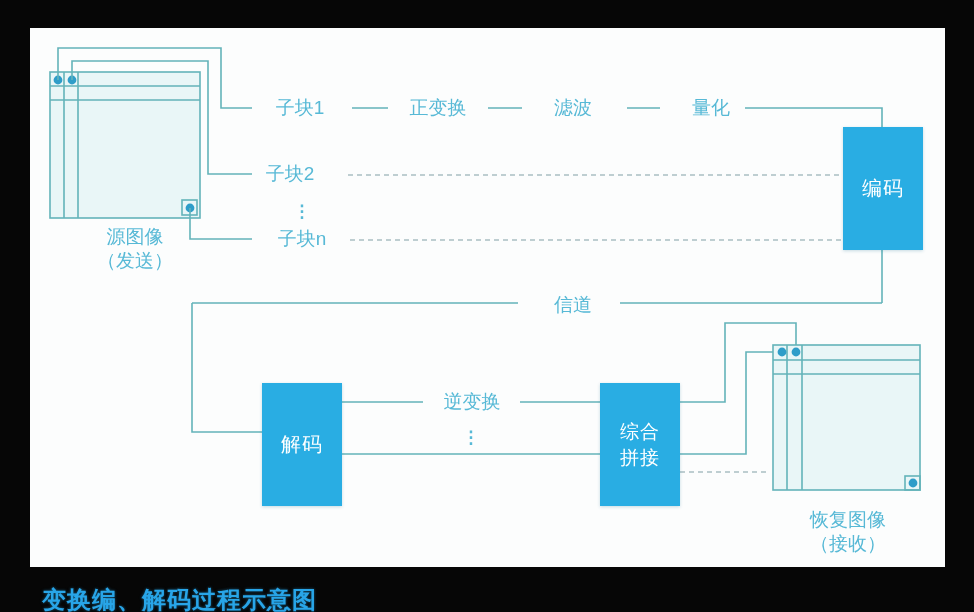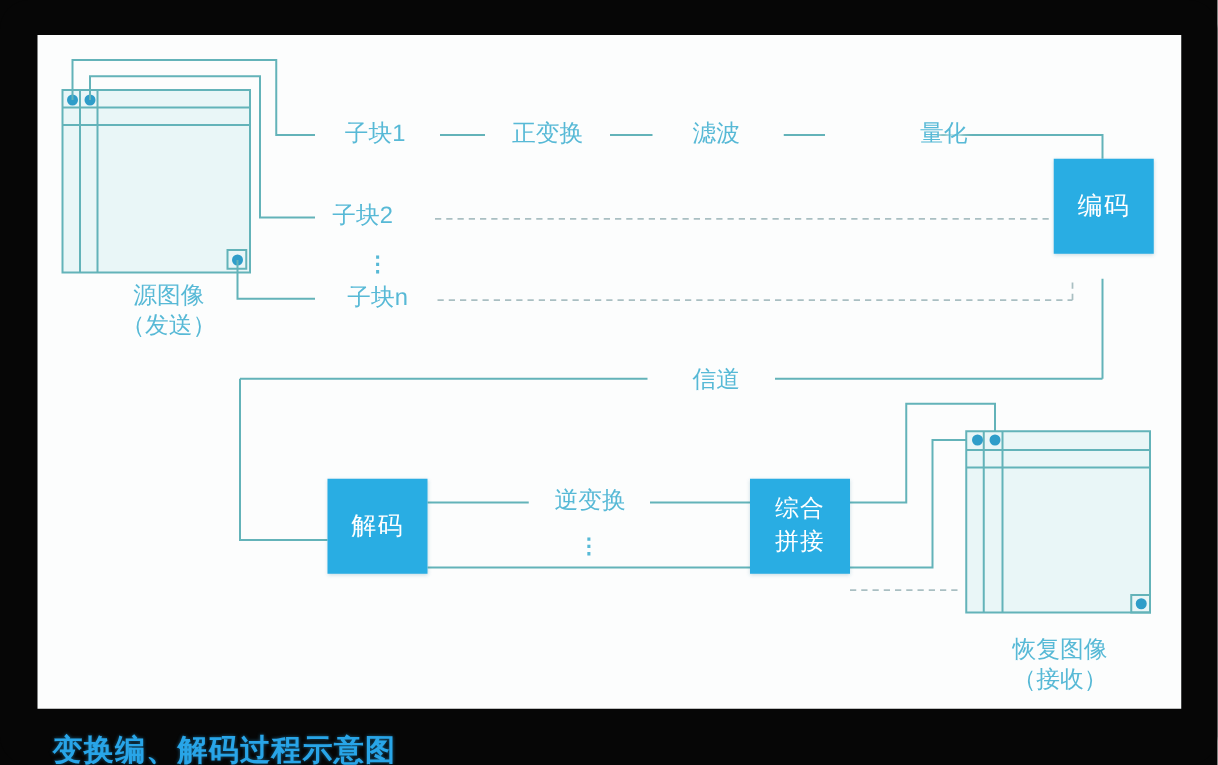--- a/index.html
+++ b/index.html
@@ -9,36 +9,36 @@
     --dash: #a9bfc2;
     --label: #57b9d6;
     --accent: #29ade3;
     --block-fill: #e9f6f7;
     --dot: #2f9dc9;
     --caption: #28a5e8;
   }
   * { margin:0; padding:0; box-sizing:border-box; }
   body { width:974px; height:612px; background:var(--bg); position:relative; overflow:hidden;
          font-family:"Liberation Sans", sans-serif; }
-  .stage { position:absolute; inset:0; background:var(--bg);border-radius:23px; }
+  .stage { position:absolute; inset:0; background:var(--bg); }
   .canvas { position:absolute; left:30px; top:28px; width:915px; height:539px;
             background:var(--canvas); }
   svg.lines { position:absolute; left:0; top:0; width:915px; height:539px; }
   svg.lines path, svg.lines rect, svg.lines line { fill:none; stroke:var(--line); stroke-width:1.6; }
   svg.lines path.dash { stroke:var(--dash); stroke-dasharray:5 4; stroke-width:1.4; }
   svg.lines rect.blk { fill:var(--block-fill); }
   svg.lines circle { fill:var(--dot); stroke:none; }
 
   .lbl { position:absolute; color:var(--label); font-size:19px; line-height:1.2;
          transform:translate(-50%,-50%); white-space:nowrap;
          text-shadow:0 0 4px var(--canvas), 0 0 6px var(--canvas); }
   .lbl.multiline { white-space:pre-line; text-align:center; line-height:1.25;font-family:Liberation Serif, serif; }
   .dots { position:absolute; color:var(--label); font-size:17px; font-weight:bold;
           transform:translate(-50%,-50%); letter-spacing:0; line-height:1; }
-  .bluebox { position:absolute; width:80px; height:76px; background:var(--accent);
+  .bluebox { position:absolute; width:80px; height:123px; background:var(--accent);
              color:#ffffff; display:flex; align-items:center; justify-content:center;
              font-size:20px; letter-spacing:1px; text-align:center; white-space:pre-line;
              line-height:1.35; box-shadow:0 1px 3px rgba(40,120,150,.25); }
   .caption { position:absolute; left:42px; top:584px; color:var(--caption);
              font-size:24px; font-weight:bold; letter-spacing:1px;
              text-shadow:0 0 3px rgba(40,165,232,.55); }
 </style>
 </head>
 <body>
 
@@ -82,21 +82,21 @@
         <rect x="875" y="448" width="15" height="14"></rect>
         <circle cx="752" cy="324" r="4.4"></circle>
         <circle cx="766" cy="324" r="4.4"></circle>
         <circle cx="883" cy="455" r="4.4"></circle>
       </g>
     </svg>
 
     <div class="lbl" style="left:270px; top:80px;">子块1</div>
     <div class="lbl" style="left:408px; top:80px;">正变换</div>
     <div class="lbl" style="left:543px; top:80px;">滤波</div>
-    <div class="lbl" style="left:681px; top:80px;margin-left:44px;">量化</div>
+    <div class="lbl" style="left:681px; top:80px;">量化</div>
     <div class="lbl" style="left:260px; top:146px;">子块2</div>
     <div class="dots" style="left:272px; top:183px;">⋮</div>
     <div class="lbl" style="left:272px; top:211px;">子块n</div>
     <div class="lbl" style="left:543px; top:277px;">信道</div>
     <div class="lbl" style="left:442px; top:374px;">逆变换</div>
     <div class="dots" style="left:441px; top:409px;">⋮</div>
     <div class="lbl multiline" style="left:105px; top:221px;">源图像
 （发送）</div>
     <div class="lbl multiline" style="left:818px; top:492px;margin-top:12px;">恢复图像
 （接收）</div>

